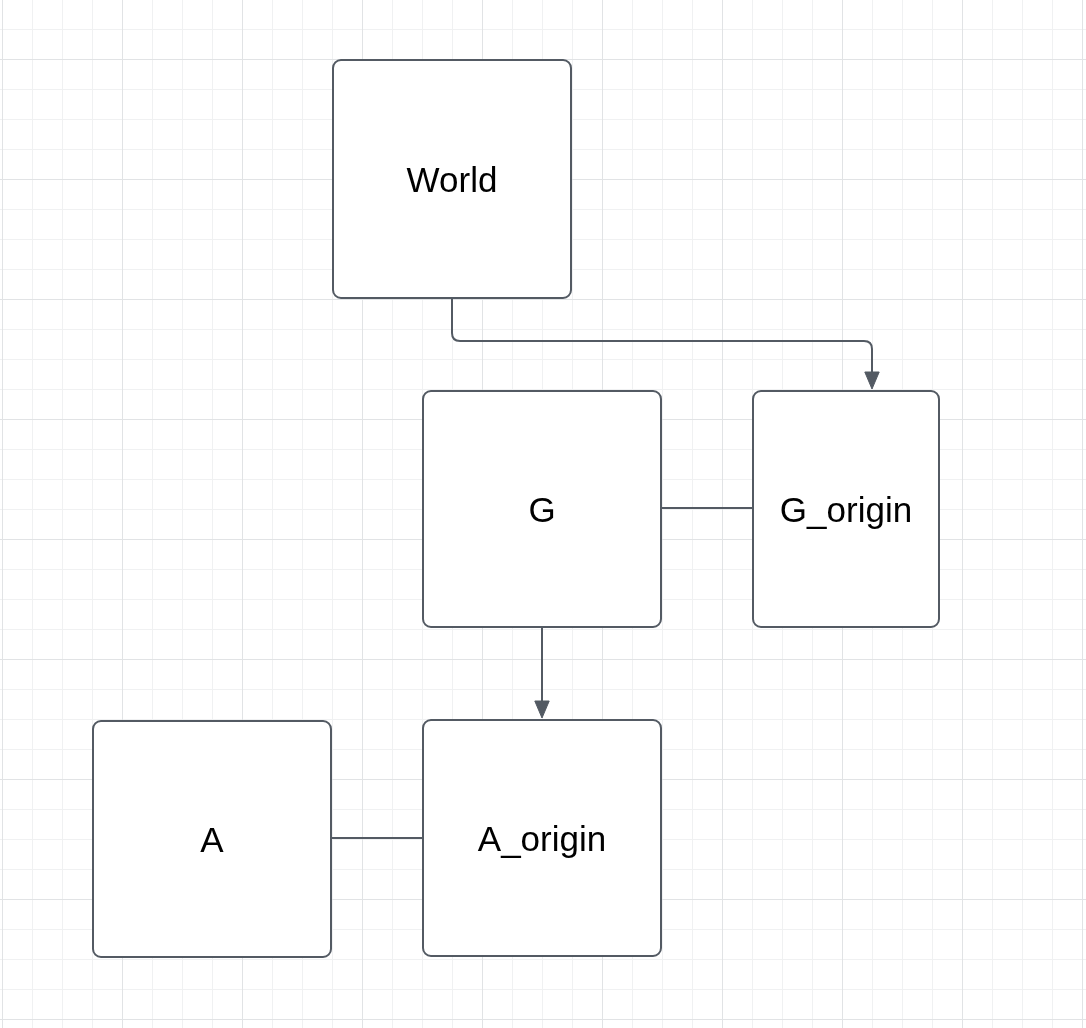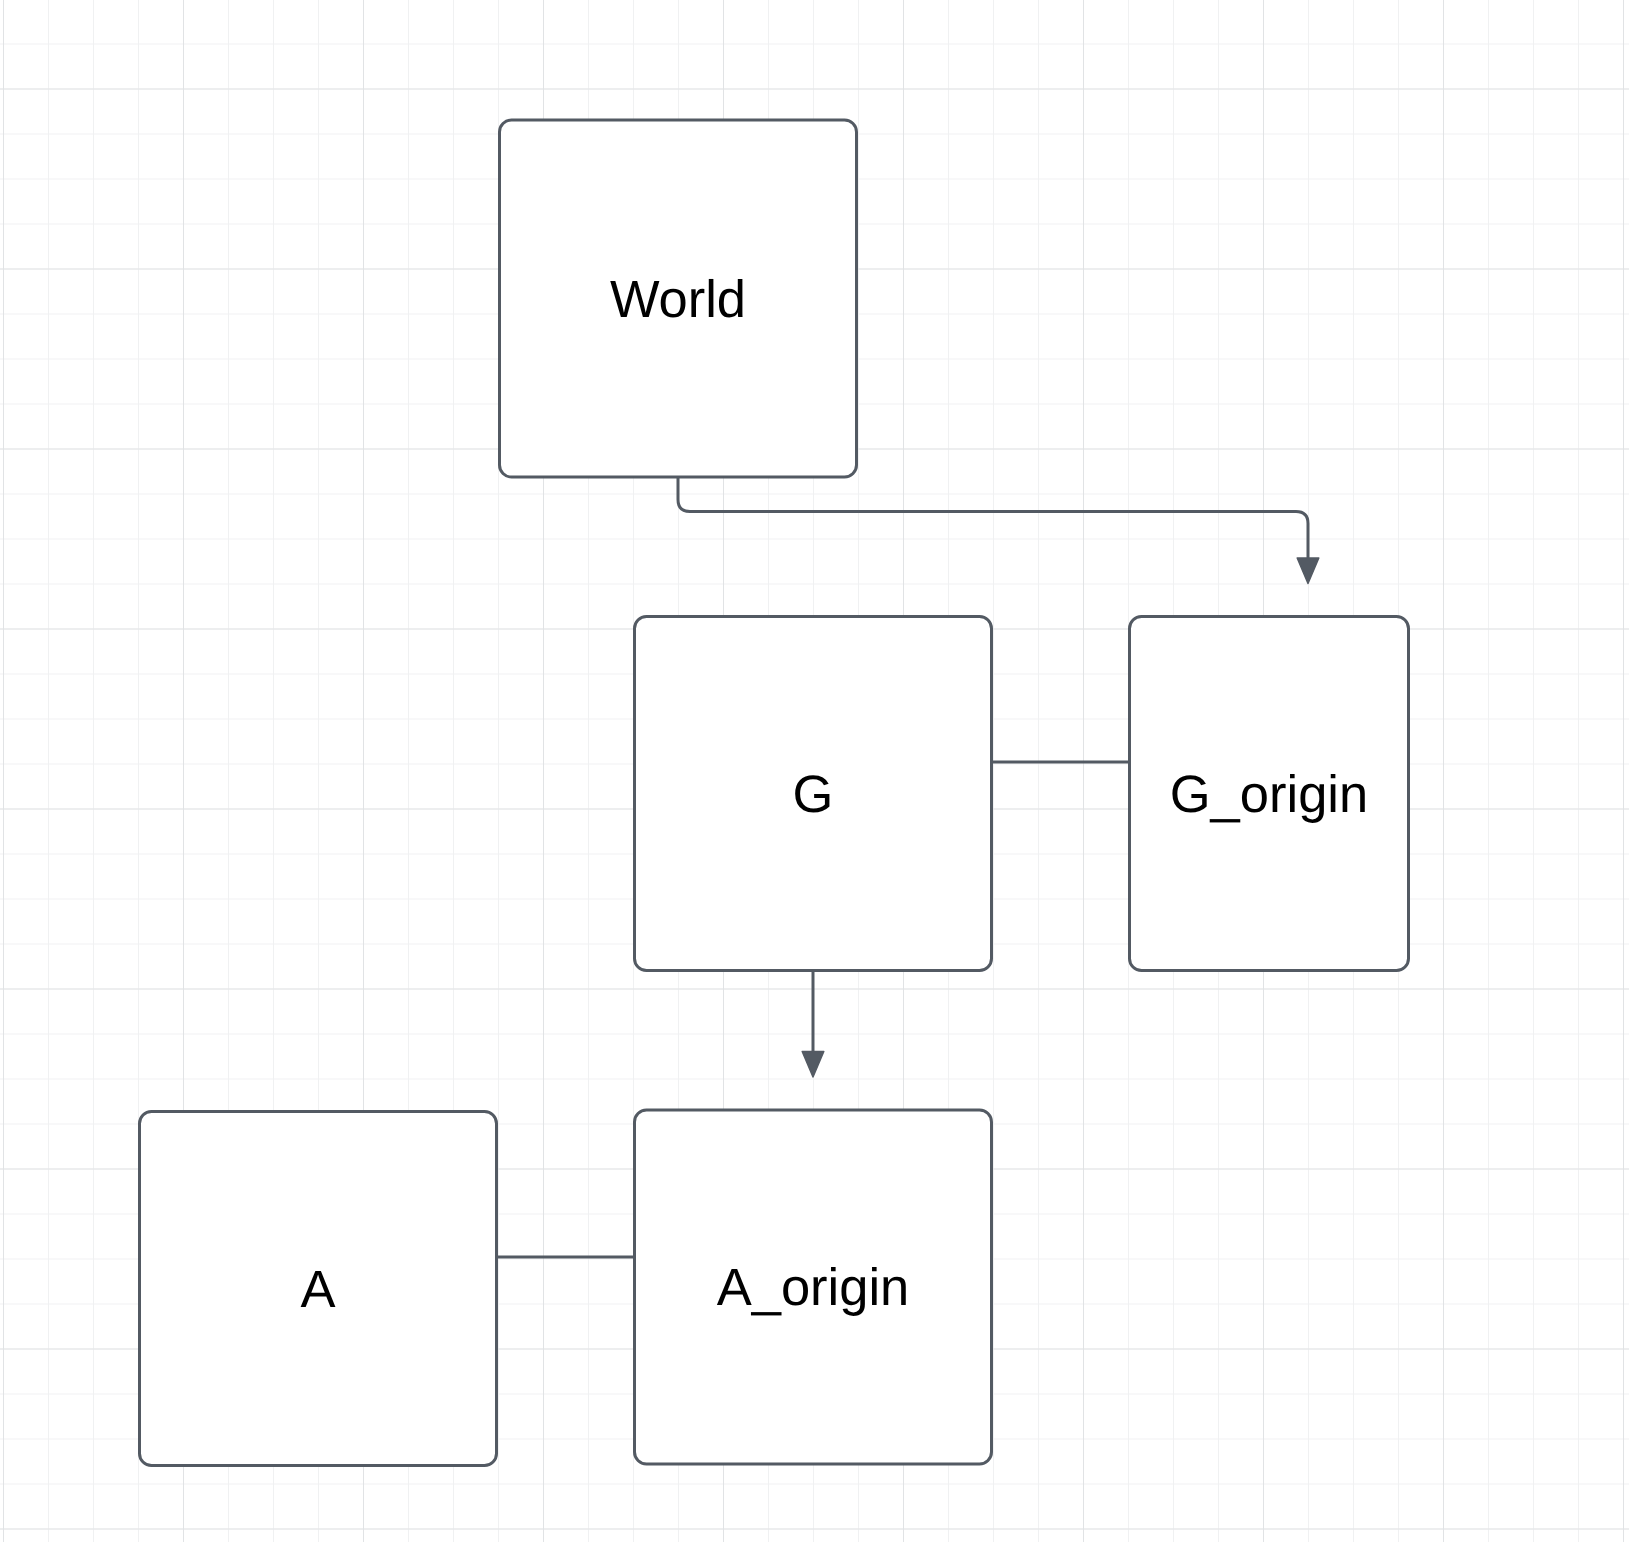--- a/index.html
+++ b/index.html
@@ -48,21 +48,20 @@
   .node {
     position: absolute;
     box-sizing: border-box;
     background: #ffffff;
     border: 2px solid #535a63;
     border-radius: 9px;
     display: flex;
     align-items: center;
     justify-content: center;
     cursor: default;
-    margin-top: 20px;
   }
   .node-label {
     font-size: 35px;
     color: #000000;
     white-space: nowrap;
     line-height: 1;
   }
 </style>
 </head>
 <body>

